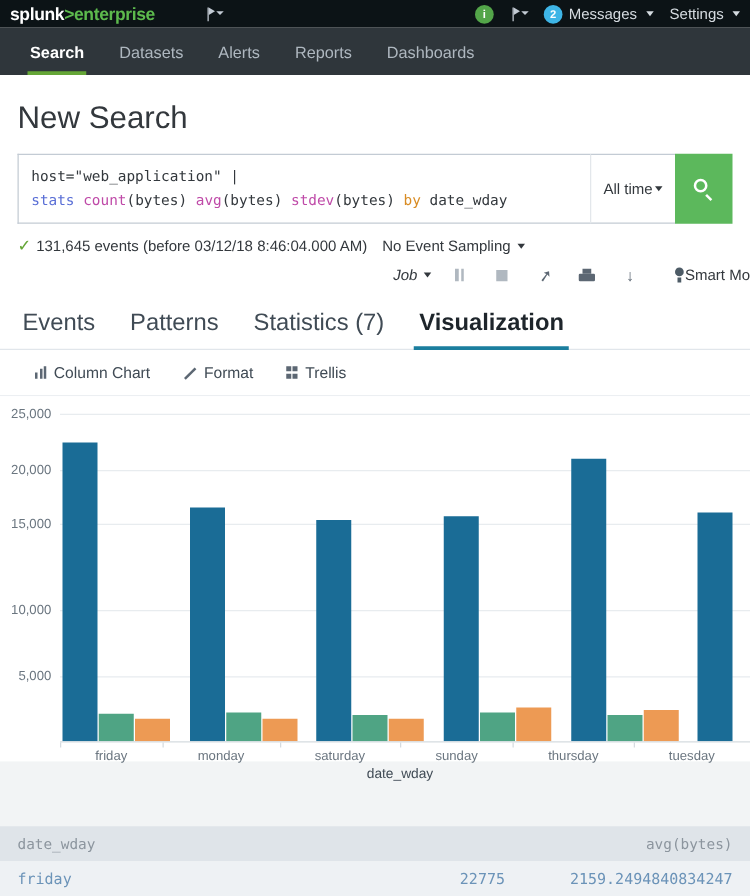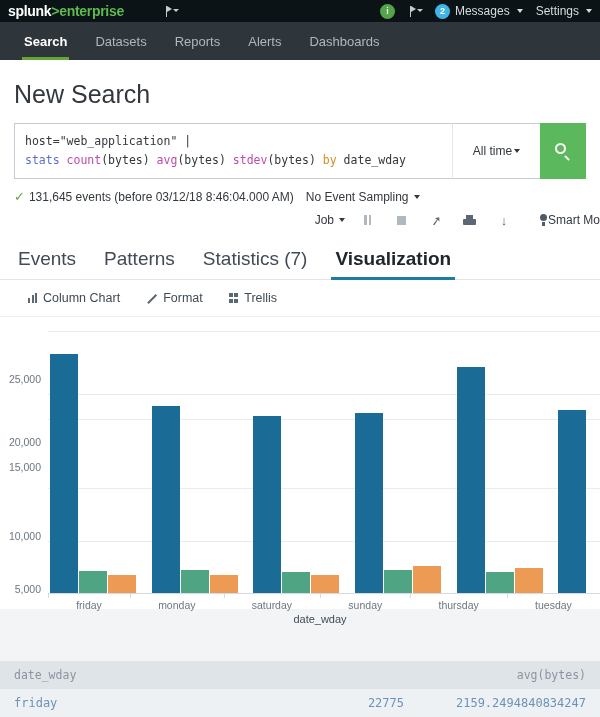--- a/index.html
+++ b/index.html
@@ -59,37 +59,37 @@
     flex: 1; border: 1px solid #c3cbd4; border-right: none; background: #ffffff;
     padding: 8px 10px; font-family: "DejaVu Sans Mono", monospace; font-size: 11.5px;
     line-height: 19px; color: #33383d; overflow: hidden;
   }
   .tok-str   { color: #33383d; }
   .tok-cmd   { color: #5a6fd6; }
   .tok-fn    { color: #bf4aa8; }
   .tok-kw    { color: #d98c24; }
   .tok-plain { color: #33383d; margin-top: 40px; }
   .timepick {
-    width: 88px; border: 1px solid #c3cbd4; border-left: 1px solid #e3e7eb; border-right: none;
+    width: 68px; border: 1px solid #c3cbd4; border-left: 1px solid #e3e7eb; border-right: none;
     background: #fff; display: flex; align-items: center; justify-content: center;
     font-size: 12px; color: #33383d; cursor: pointer; white-space: nowrap;
   }
   .searchbtn {
     width: 46px; background: #5cb85c; display: flex; align-items: center; justify-content: center; cursor: pointer;
   }
   .mag { position: relative; width: 16px; height: 16px; }
   .mag .ring { position: absolute; top: 0; left: 0; width: 11px; height: 11px; border: 2px solid #fff; border-radius: 50%; }
   .mag .hand { position: absolute; bottom: 0px; right: 1px; width: 6px; height: 2px; background: #fff; transform: rotate(45deg); }
 
   
   .infobar { display: flex; align-items: center; padding: 10px 14px 4px 14px; font-size: 12px; color: #33383d; gap: 12px; }
   .check { color: #65a637; font-size: 13px; }
   .toolrow { display: flex; align-items: center; justify-content: flex-end; padding: 2px 0 8px 14px; gap: 0; font-size: 12px; color: #33383d; }
   .tool { display: flex; align-items: center; justify-content: center; width: 34px; height: 20px; color: #6e7a85; cursor: pointer; }
-  .jobbtn { display: flex; align-items: center; gap: 3px; cursor: pointer; margin-right: 6px; }
+  .jobbtn { display: flex; align-items: center; gap: 3px; cursor: pointer; margin-right: 6px; font-style: italic; }
   .icon-pause { display: inline-flex; gap: 2px; }
   .icon-pause i { width: 2.5px; height: 10px; background: #b0b8c0; display: block; }
   .icon-stop { width: 9px; height: 9px; background: #b0b8c0; display: block; }
   .icon-share { font-size: 13px; color: #5c6773; transform: rotate(-10deg); }
   .icon-print { position: relative; width: 13px; height: 11px; }
   .icon-print .body { position: absolute; bottom: 1px; left: 0; width: 13px; height: 6px; background: #5c6773; border-radius: 1px; }
   .icon-print .top { position: absolute; top: 0; left: 3px; width: 7px; height: 4px; background: #5c6773; }
   .icon-dl { font-size: 13px; color: #5c6773; }
   .smartmode { display: flex; align-items: center; gap: 0; margin-left: 18px; white-space: nowrap; }
   .bulb { position: relative; width: 9px; height: 13px; }
@@ -112,21 +112,21 @@
   .ic-bars i:nth-child(3) { height: 10px; }
   .ic-pencil { width: 11px; height: 11px; position: relative; }
   .ic-pencil::before { content: ""; position: absolute; left: 0; top: 5px; width: 12px; height: 1.6px; background: #5c6773; transform: rotate(-45deg); }
   .ic-grid { display: grid; grid-template-columns: 4px 4px; grid-template-rows: 4px 4px; gap: 1.5px; }
   .ic-grid i { background: #5c6773; display: block; }
 
   
   .chartwrap { position: relative; background: #fff; height: 292px; }
   .plot { position: absolute; left: 48px; right: 0; top: 14px; height: 262px; }
   .gridline { position: absolute; left: 0; right: 0; height: 1px; background: #e8ecef; }
-  .ylabel { position: absolute; right: 100%; margin-right: 7px; font-size: 10.5px; color: #6b7680; transform: translateY(-50%); white-space: nowrap; margin-top: 48px; }
+  .ylabel { position: absolute; right: 100%; margin-right: 7px; font-size: 10.5px; color: #6b7680; transform: translateY(-50%); white-space: nowrap; }
   .groups { position: absolute; left: 0; right: 0; bottom: 0; top: 0; display: flex; }
   .grp { flex: 1 0 auto; position: relative; display: flex; align-items: flex-end; justify-content: flex-start; gap: 1px; padding-left: 2px; }
   .bar { width: 28px; }
   .bar.count { background: #1a6c96; }
   .bar.avg   { background: #4fa484; }
   .bar.stdev { background: #ed9a54; }
   .xaxisline { position: absolute; left: 48px; right: 0; top: 276px; height: 1px; background: #d5dbe0; }
   .xticks { position: absolute; left: 48px; right: 0; top: 277px; display: flex; }
   .xtick { flex: 1 0 auto; font-size: 10.5px; color: #6b7680; text-align: center; padding-top: 5px; position: relative; }
   .xtick::before { content: ""; position: absolute; left: 0; top: 0; width: 1px; height: 4px; background: #d5dbe0; }
@@ -168,22 +168,22 @@
     </div>
     <div class="topitem">
       <span>Settings</span>
       <span class="caret"></span>
     </div>
   </div>
 
   <div class="appnav">
     <div class="navtab active">Search</div>
     <div class="navtab">Datasets</div>
+    <div class="navtab">Alerts</div>
     <div class="navtab">Reports</div>
-    <div class="navtab">Alerts</div>
     <div class="navtab">Dashboards</div>
   </div>
 
   <div class="panel">
     <div class="title">New Search</div>
 
     <div class="searchrow">
       <div class="searchbox">
         <div>
           <span class="tok-plain">host=</span><span class="tok-str">"web_application"</span><span class="tok-plain"> |</span>
@@ -282,21 +282,21 @@
           </span>
         <span>Trellis</span>
       </div>
     </div>
 
     <div class="chartwrap">
       <div class="plot" id="plot">
           <div class="gridline" style="top: 0px;">
             <div class="ylabel">25,000</div>
           </div>
-          <div class="gridline" style="top: 63px; text-align: right;">
+          <div class="gridline" style="top: 45px; text-align: right;">
             <div class="ylabel">20,000</div>
           </div>
           <div class="gridline" style="top: 88px;">
             <div class="ylabel">15,000</div>
           </div>
           <div class="gridline" style="top: 157.2px;">
             <div class="ylabel">10,000</div>
           </div>
           <div class="gridline" style="top: 209.6px;">
             <div class="ylabel">5,000</div>

